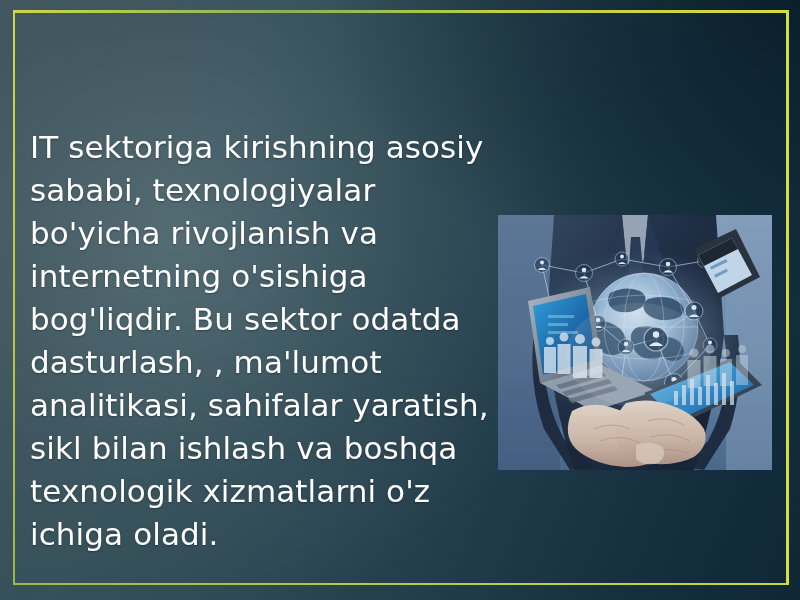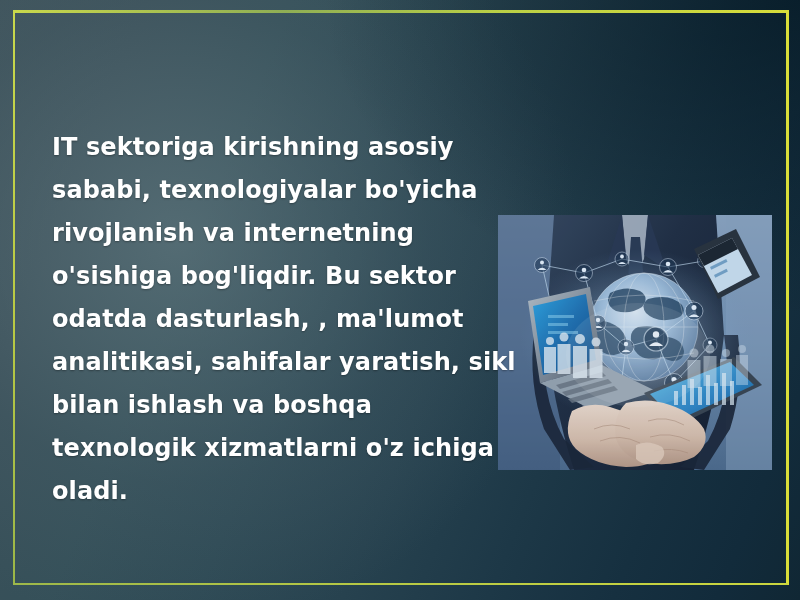--- a/index.html
+++ b/index.html
@@ -100,27 +100,27 @@
     height: 255px;
     z-index: 2;
     overflow: hidden;
     background: #1c2b3f;
   }
   .picture svg { display: block; width: 100%; height: 100%; }
 
   
   .body-text {
     position: absolute;
-    left: 52px;
+    left: 30px;
     top: 126px;
     width: 470px;
     z-index: 5;
     color: #ffffff;
-    font-size: 24px;
-    font-weight: bold;
+    font-size: 31px;
+    font-weight: normal;
     line-height: 43px;
     letter-spacing: 0.1px;
     white-space: pre-wrap;
     text-shadow: 0 1px 2px rgba(0,0,0,0.32);
   }
 </style>
 </head>
 <body>
 
 <div class="slide">

